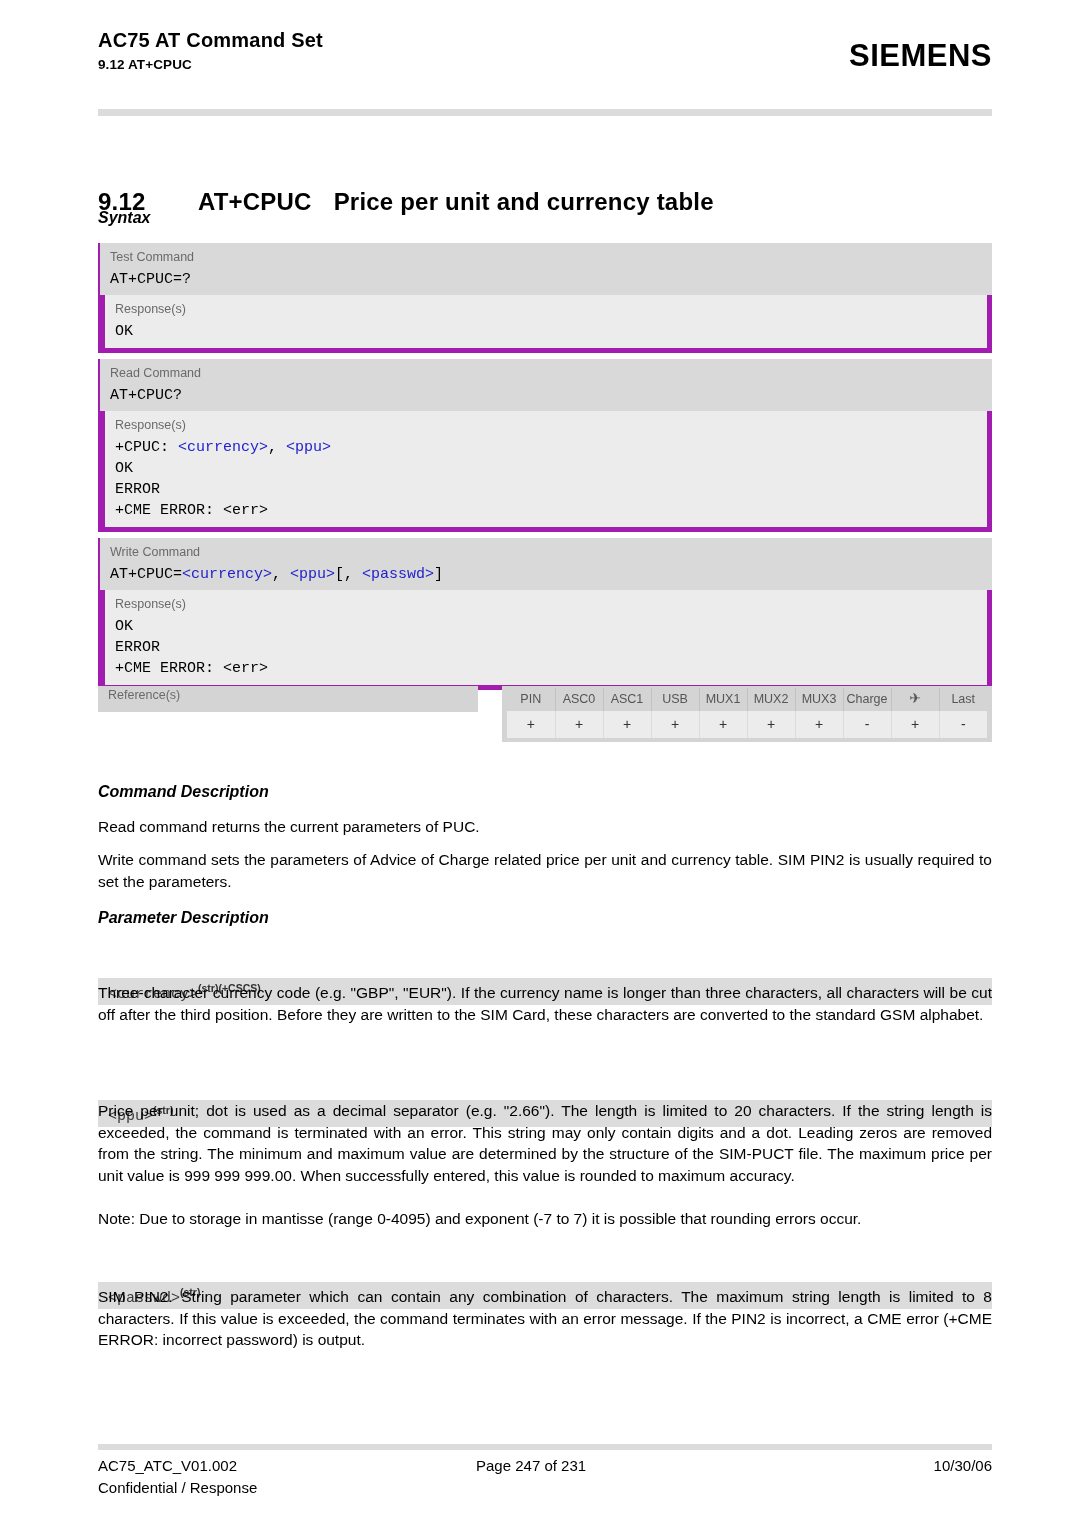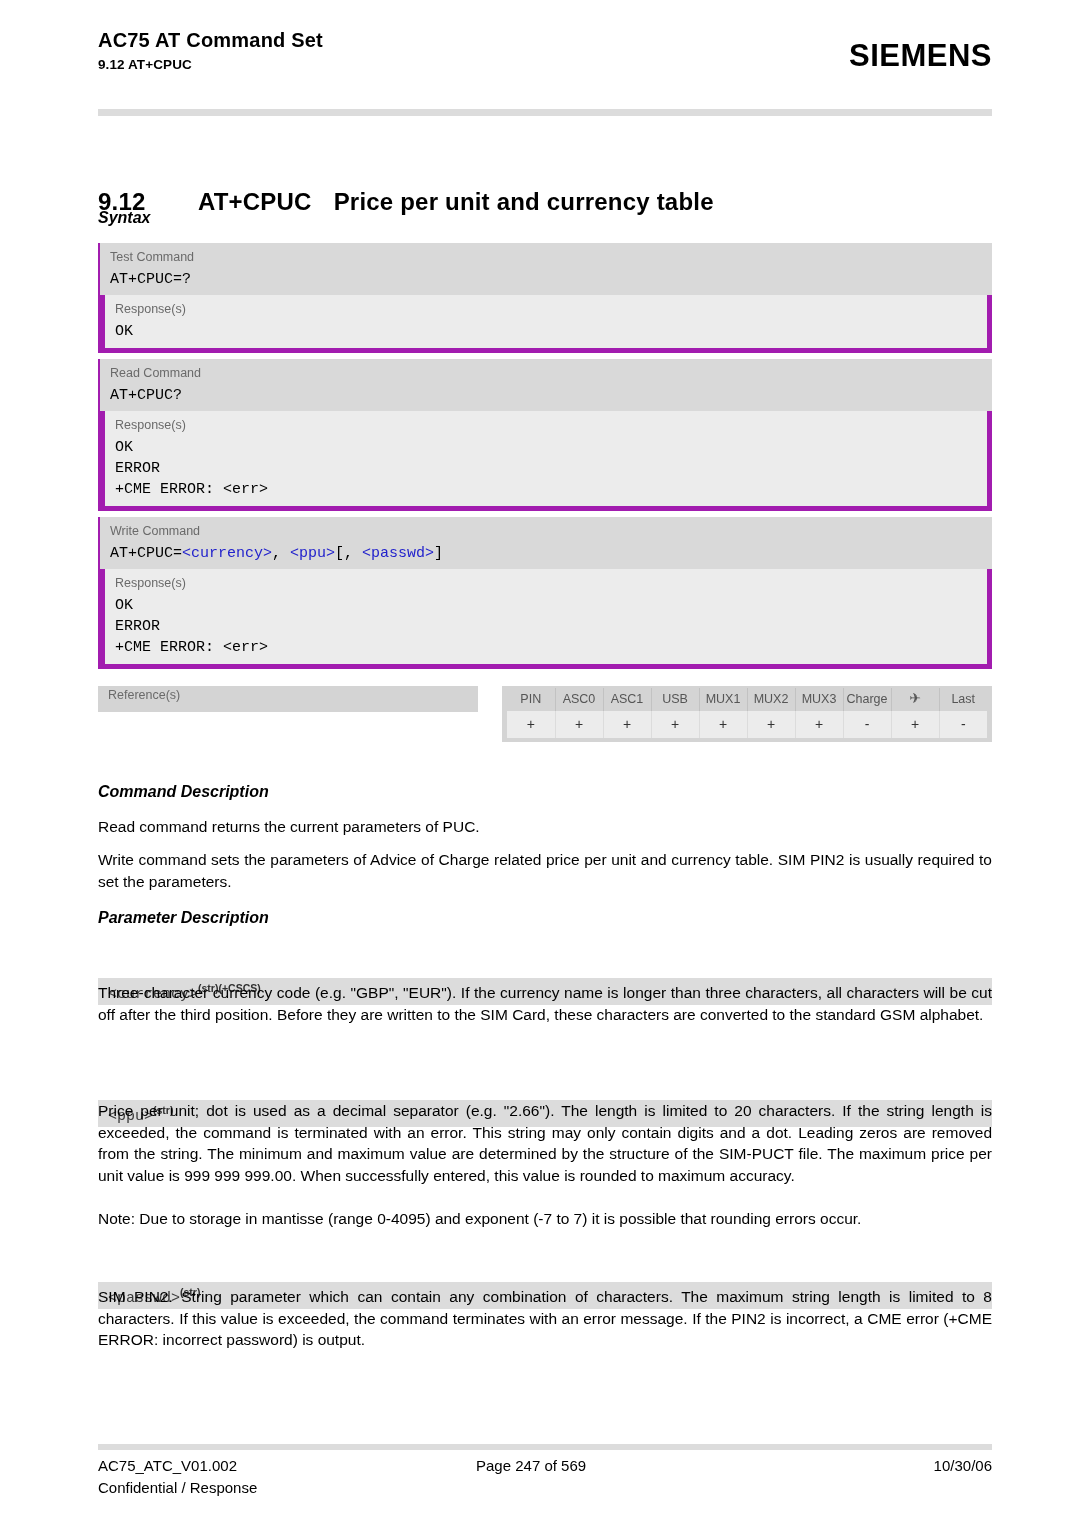--- a/index.html
+++ b/index.html
@@ -281,20 +281,21 @@
       </div>
     </div>
 
     <div class="sblock">
       <div class="scmd">
         <div class="lbl">Read Command</div>
         <div class="mono">AT+CPUC?</div>
       </div>
       <div class="sresp">
         <div class="lbl">Response(s)</div>
+        <div class="mono">+CPUC: <span class="param">&lt;currency&gt;</span>, <span class="param">&lt;ppu&gt;</span></div>
         <div class="mono">OK</div>
         <div class="mono">ERROR</div>
         <div class="mono">+CME ERROR: &lt;err&gt;</div>
       </div>
     </div>
 
     <div class="sblock">
       <div class="scmd">
         <div class="lbl">Write Command</div>
         <div class="mono">AT+CPUC=<span class="param">&lt;currency&gt;</span>, <span class="param">&lt;ppu&gt;</span>[, <span class="param">&lt;passwd&gt;</span>]</div>
@@ -362,18 +363,18 @@
   <div class="para" id="p-ppu-note">Note: Due to storage in mantisse (range 0-4095) and exponent (-7 to 7) it is possible that rounding errors occur.</div>
 
   <div class="pbar" id="pbar-passwd">
     <span class="pname">&lt;passwd&gt;</span><sup>(str)</sup>
   </div>
   <div class="para" id="p-passwd">SIM PIN2. String parameter which can contain any combination of characters. The maximum string length is limited to 8 characters. If this value is exceeded, the command terminates with an error message. If the PIN2 is incorrect, a CME error (+CME ERROR: incorrect password) is output.</div>
 
   <div class="foot-rule"></div>
   <div class="footer">
     <span class="foot-left">AC75_ATC_V01.002</span>
-    <span class="foot-mid">Page 247 of 569</span>
+    <span class="foot-mid">Page 247 of 231</span>
     <span class="foot-right">10/30/06</span>
     <span class="foot-left2">Confidential / Response</span>
   </div>
 
 </div>
 
 </body></html>

